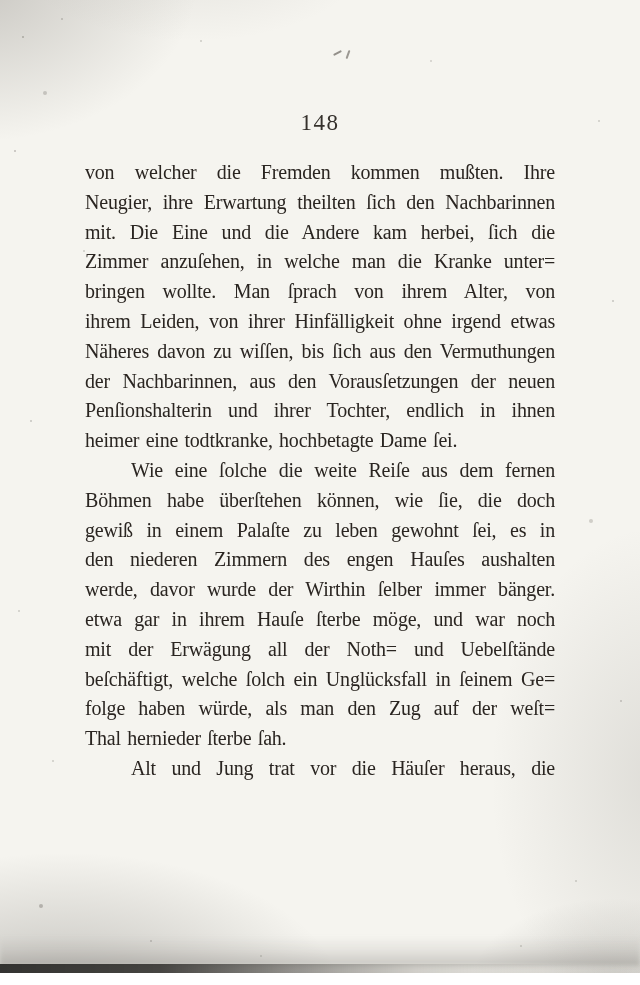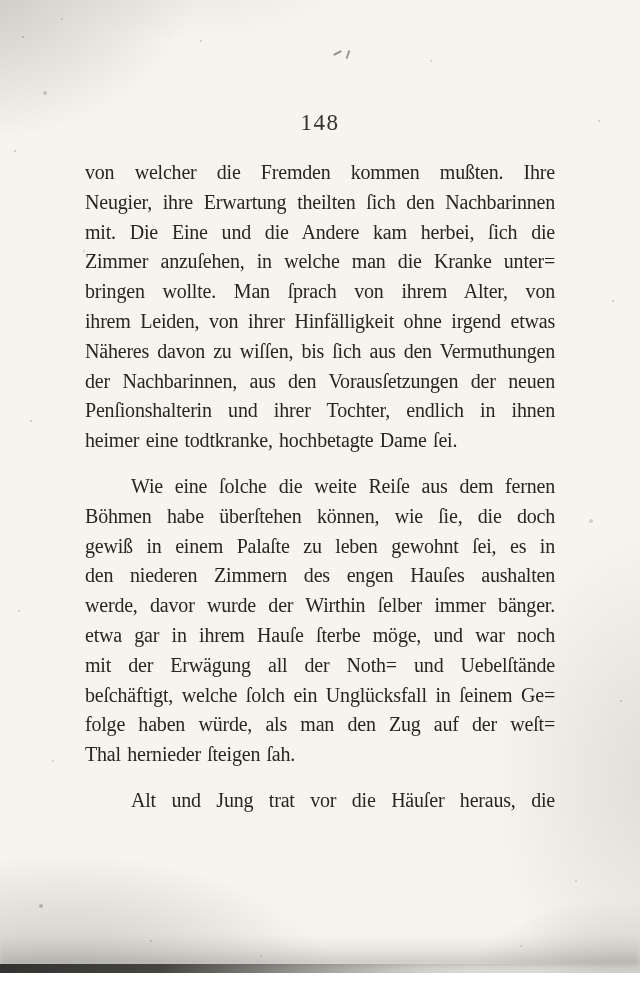--- a/index.html
+++ b/index.html
@@ -41,21 +41,21 @@
     line-height: 29.8px;
     letter-spacing: -0.2px;
     word-spacing: 1.5px;
   }
   .line {
     height: 29.8px;
     text-align: justify;
     text-align-last: justify;
   }
   .line.end    { text-align-last: left; }
-  .line.indent { text-indent: 46px; margin-top: 16px; }
+  .line.indent { text-indent: 46px; }
 
   
   .bottom-fog {
     position: absolute;
     left: 0; bottom: 7px;
     width: 100%; height: 30px;
     background: linear-gradient(to top,
       rgba(130,127,121,0.38), rgba(130,127,121,0.12) 55%, rgba(130,127,121,0) 100%);
     filter: blur(2px);
   }
@@ -136,20 +136,20 @@
       <div class="line end">heimer eine todtkranke, hochbetagte Dame ſei.</div>
       <div class="line indent">Wie eine ſolche die weite Reiſe aus dem fernen</div>
       <div class="line">Böhmen habe überſtehen können, wie ſie, die doch</div>
       <div class="line">gewiß in einem Palaſte zu leben gewohnt ſei, es in</div>
       <div class="line">den niederen Zimmern des engen Hauſes aushalten</div>
       <div class="line">werde, davor wurde der Wirthin ſelber immer bänger.</div>
       <div class="line">etwa gar in ihrem Hauſe ſterbe möge, und war noch</div>
       <div class="line">mit der Erwägung all der Noth= und Uebelſtände</div>
       <div class="line">beſchäftigt, welche ſolch ein Unglücksfall in ſeinem Ge=</div>
       <div class="line">folge haben würde, als man den Zug auf der weſt=</div>
-      <div class="line end">Thal hernieder ſteigen ſah.</div>
+      <div class="line end">Thal hernieder ſterbe ſah.</div>
       <div class="line indent">Alt und Jung trat vor die Häuſer heraus, die</div>
     </div>
 
   <div class="bottom-fog"></div>
   <div class="bottom-band"></div>
 
 </div>
 
 </body></html>

